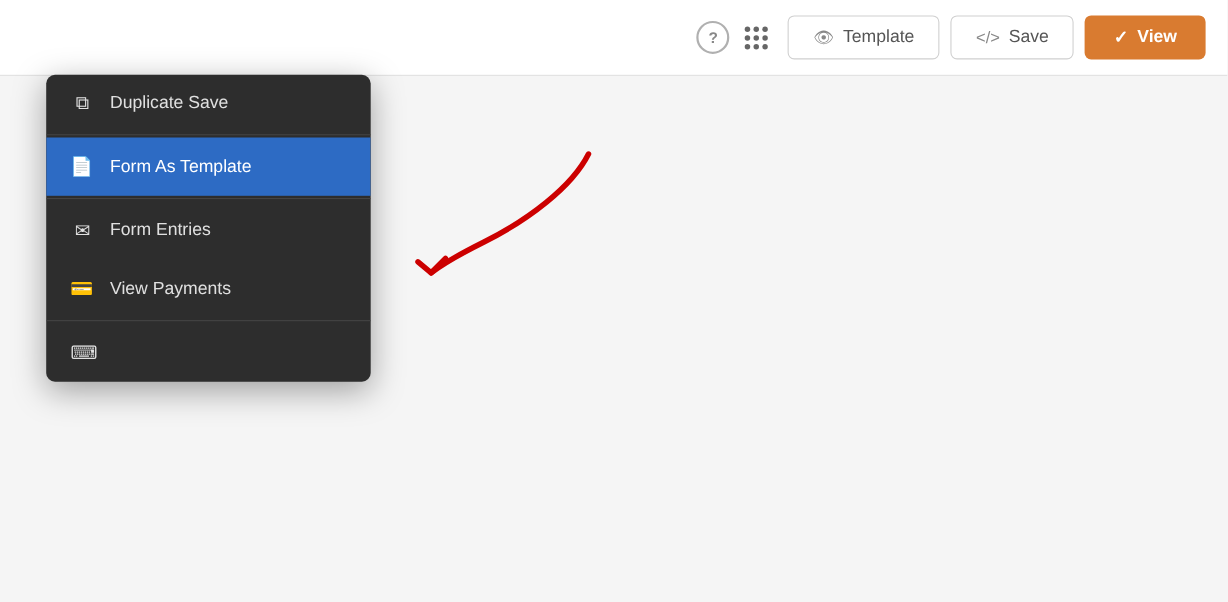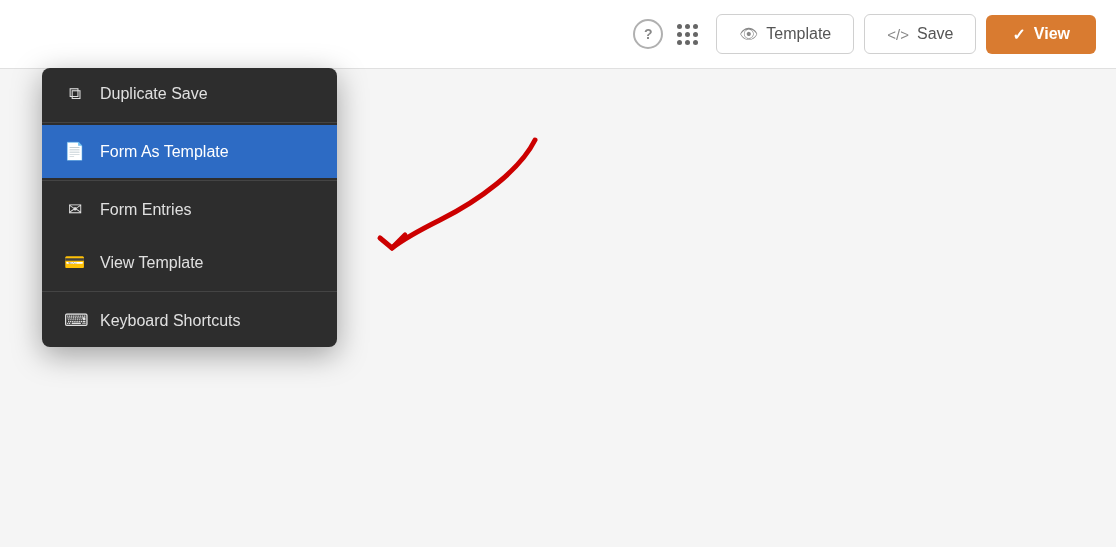--- a/index.html
+++ b/index.html
@@ -210,28 +210,27 @@
 
   <div class="menu-separator"></div>
 
   <div class="menu-item">
     <span class="menu-icon">✉</span>
     <span>Form Entries</span>
   </div>
 
   <div class="menu-item">
     <span class="menu-icon">💳</span>
-    <span>View Template</span>
+    <span>View Payments</span>
   </div>
 
   <div class="menu-separator"></div>
 
   <div class="menu-item">
     <span class="menu-icon">⌨</span>
-    <span>Keyboard Shortcuts</span>
   </div>
 
 </div>
 
 <svg class="arrow-annotation" viewBox="0 0 220 150" xmlns="http://www.w3.org/2000/svg">
   <path d="M 185,10 C 170,40 130,70 90,90 C 70,100 55,108 42,118" stroke="#cc0000" stroke-width="5" fill="none" stroke-linecap="round" stroke-linejoin="round"></path>
 
   <path d="M 42,118 L 55,105 M 42,118 L 30,108" stroke="#cc0000" stroke-width="5" fill="none" stroke-linecap="round" stroke-linejoin="round"></path>
 </svg>
 

